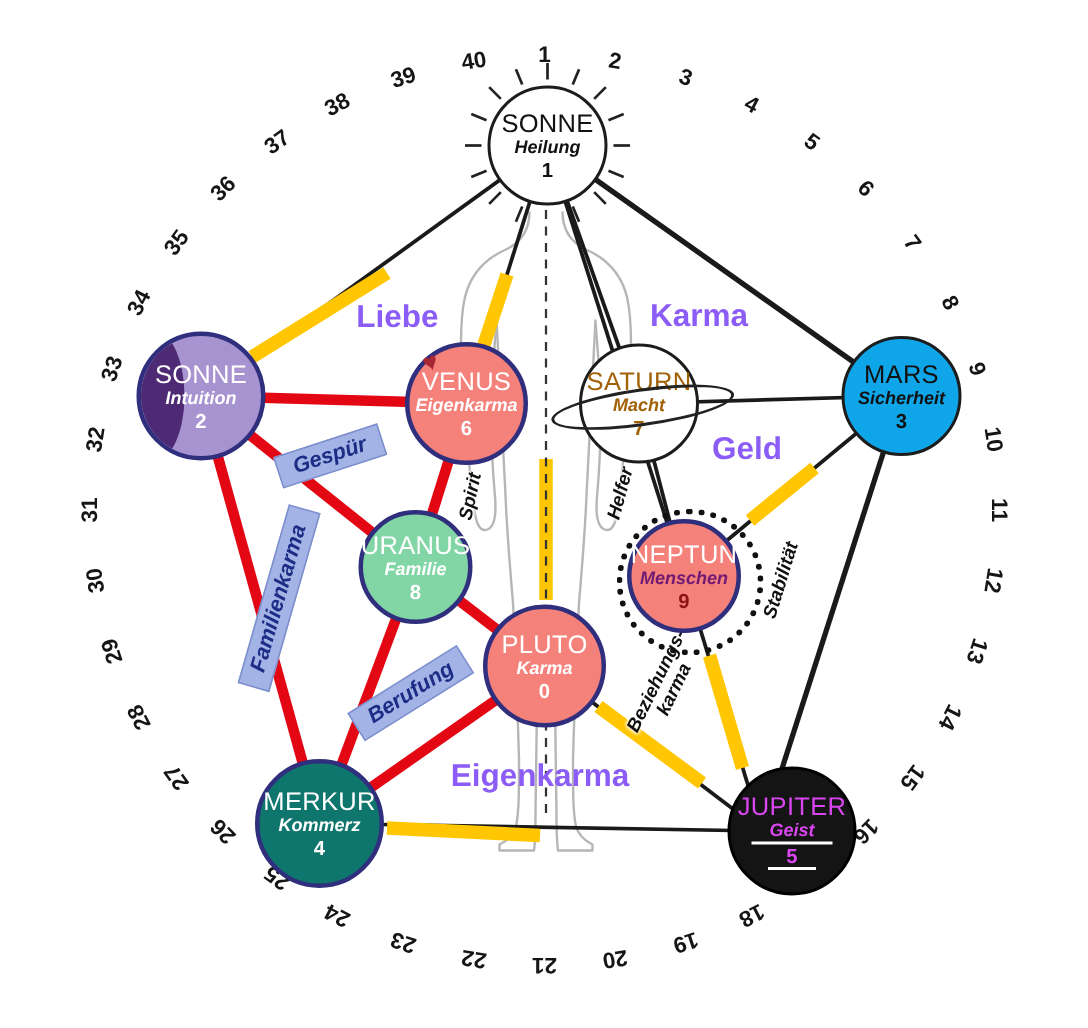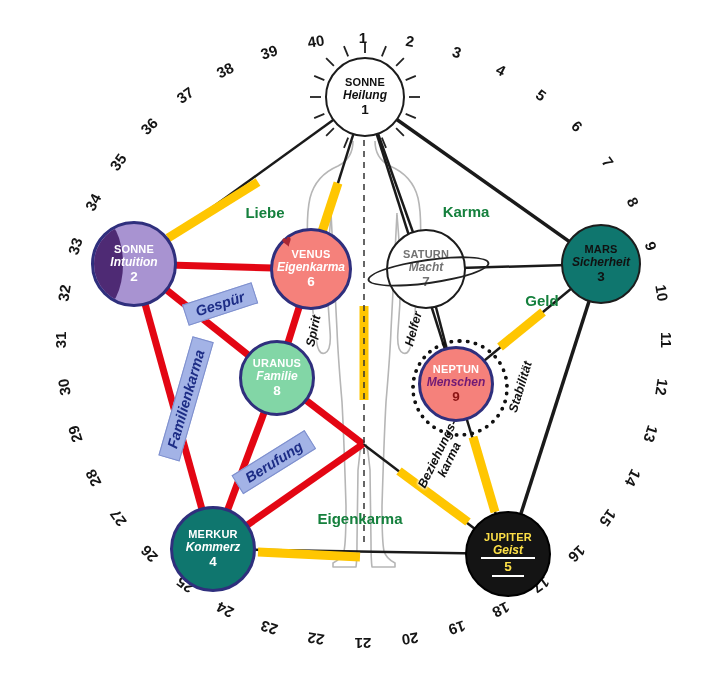--- a/index.html
+++ b/index.html
@@ -3,32 +3,32 @@
 <meta charset="utf-8">
 <style>
   html,body{margin:0;padding:0;background:#ffffff;font-family:"Liberation Sans",sans-serif;}
   #stage{position:relative;width:725px;height:685px;background:#ffffff;overflow:hidden;}
   #lines-layer{position:absolute;left:0;top:0;width:725px;height:685px;}
   #number-ring,#labels,#planets{position:absolute;left:0;top:0;width:725px;height:685px;pointer-events:none;}
   .ring-num{position:absolute;font-weight:bold;font-size:15px;color:#151515;white-space:nowrap;}
   .planet{position:absolute;border-radius:50%;border-style:solid;display:flex;flex-direction:column;
           align-items:center;justify-content:center;text-align:center;line-height:1.14;z-index:6;box-sizing:border-box;}
   .planet-clip{overflow:hidden;}
-  .p-name{font-size:11px;font-weight:bold;letter-spacing:.2px;position:relative;z-index:2;}
+  .p-name{font-size:17px;font-weight:normal;letter-spacing:.2px;position:relative;z-index:2;}
   .p-trait{font-size:12px;font-weight:bold;font-style:italic;position:relative;z-index:2;}
   .p-num{font-size:13.5px;font-weight:bold;position:relative;z-index:2;}
   .p-underline{border-bottom:2.5px solid #ffffff;padding:0 12px;}
   .crescent{position:absolute;left:-22%;top:-7%;width:58%;height:114%;border-radius:50%;z-index:1;}
   .heart{position:absolute;left:9px;top:1px;font-size:17px;transform:rotate(-18deg);z-index:1;}
   .saturn-ring{position:absolute;left:-28%;top:37%;width:156%;height:28%;border:2.5px solid #222;
                border-radius:50%;transform:rotate(-8deg);z-index:3;}
   .neptun-dots{position:absolute;left:-14%;top:-14%;width:128%;height:128%;border:4px dotted #111;
                border-radius:50%;z-index:0;}
   .lbl{position:absolute;white-space:pre-line;text-align:center;z-index:5;}
-  .lbl-area{font-weight:bold;font-size:15px;color:#15803d;}
+  .lbl-area{font-weight:bold;font-size:21px;color:#8b5cf6;}
   .lbl-blue{background:#a3b3e6;color:#1d2d86;font-weight:bold;font-style:italic;font-size:14.5px;
             padding:2px 10px;border:1px solid #7e8fcd;}
   .lbl-line{font-weight:bold;font-style:italic;font-size:12.5px;color:#101010;line-height:1.05;
             text-shadow:0 0 3px #fff,0 0 3px #fff,0 0 3px #fff;}
 </style>
 </head>
 <body>
 
 <div id="stage">
 
@@ -126,21 +126,21 @@
       <div class="ring-num" style="left: 117.868px; top: 161.901px; transform: translate(-50%, -50%) rotate(306deg);">35</div>
       <div class="ring-num" style="left: 148.747px; top: 125.747px; transform: translate(-50%, -50%) rotate(315deg);">36</div>
       <div class="ring-num" style="left: 184.901px; top: 94.8679px; transform: translate(-50%, -50%) rotate(324deg);">37</div>
       <div class="ring-num" style="left: 225.441px; top: 70.025px; transform: translate(-50%, -50%) rotate(333deg);">38</div>
       <div class="ring-num" style="left: 269.368px; top: 51.8299px; transform: translate(-50%, -50%) rotate(342deg);">39</div>
       <div class="ring-num" style="left: 315.6px; top: 40.7304px; transform: translate(-50%, -50%) rotate(351deg);">40</div>
     </div>
   <div id="labels">
       <div class="lbl lbl-area" style="left: 265px; top: 212px; transform: translate(-50%, -50%) rotate(0deg);">Liebe</div>
       <div class="lbl lbl-area" style="left: 466px; top: 211px; transform: translate(-50%, -50%) rotate(0deg);">Karma</div>
-      <div class="lbl lbl-area" style="left: 498px; top: 300px; transform: translate(-50%, -50%) rotate(0deg); margin-left: 44px;">Geld</div>
+      <div class="lbl lbl-area" style="left: 498px; top: 300px; transform: translate(-50%, -50%) rotate(0deg);">Geld</div>
       <div class="lbl lbl-area" style="left: 360px; top: 518px; transform: translate(-50%, -50%) rotate(0deg);">Eigenkarma</div>
       <div class="lbl lbl-blue" style="left: 220px; top: 304px; transform: translate(-50%, -50%) rotate(-18deg);">Gespür</div>
       <div class="lbl lbl-blue" style="left: 186px; top: 399px; transform: translate(-50%, -50%) rotate(-74deg);">Familienkarma</div>
       <div class="lbl lbl-blue" style="left: 274px; top: 462px; transform: translate(-50%, -50%) rotate(-32deg);">Berufung</div>
       <div class="lbl lbl-line" style="left: 314px; top: 331px; transform: translate(-50%, -50%) rotate(-78deg);">Spirit</div>
       <div class="lbl lbl-line" style="left: 414px; top: 329px; transform: translate(-50%, -50%) rotate(-75deg);">Helfer</div>
       <div class="lbl lbl-line" style="left: 444px; top: 457px; transform: translate(-50%, -50%) rotate(-64deg);">Beziehungs-
 karma</div>
       <div class="lbl lbl-line" style="left: 521px; top: 387px; transform: translate(-50%, -50%) rotate(-73deg);">Stabilität</div>
     </div>
@@ -155,47 +155,52 @@
         <div class="p-name">SONNE</div>
         <div class="p-trait">Intuition</div>
         <div class="p-num">2</div>
       </div>
       <div class="planet" style="left: 270px; top: 228px; height: 82px; width: 82px; background: rgb(245, 129, 123); border-color: rgb(47, 47, 125); border-width: 3px; color: rgb(255, 255, 255);">
         <span class="heart" style="color: rgb(168, 39, 52);">♥</span>
         <div class="p-name">VENUS</div>
         <div class="p-trait">Eigenkarma</div>
         <div class="p-num">6</div>
       </div>
-      <div class="planet" style="left: 386px; top: 229px; height: 80px; width: 80px; background: rgb(255, 255, 255); border-color: rgb(28, 28, 28); border-width: 2.5px; color: #737373;">
+      <div class="planet" style="left: 386px; top: 229px; height: 80px; width: 80px; background: rgb(255, 255, 255); border-color: rgb(28, 28, 28); border-width: 2.5px; color: #a16207;">
         <div class="saturn-ring"></div>
         <div class="p-name">SATURN</div>
         <div class="p-trait">Macht</div>
         <div class="p-num">7</div>
       </div>
-      <div class="planet" style="left: 561px; top: 224px; height: 80px; width: 80px; background: #0f766e; border-color: rgb(28, 28, 28); border-width: 2.5px; color: rgb(17, 17, 17);">
+      <div class="planet" style="left: 561px; top: 224px; height: 80px; width: 80px; background: #0ea5e9; border-color: rgb(28, 28, 28); border-width: 2.5px; color: rgb(17, 17, 17);">
         <div class="p-name">MARS</div>
         <div class="p-trait">Sicherheit</div>
         <div class="p-num">3</div>
       </div>
       <div class="planet" style="left: 239px; top: 340px; height: 76px; width: 76px; background: rgb(130, 214, 166); border-color: rgb(47, 47, 125); border-width: 3px; color: rgb(255, 255, 255);">
         <div class="p-name">URANUS</div>
         <div class="p-trait">Familie</div>
         <div class="p-num">8</div>
       </div>
       <div class="planet" style="left: 418px; top: 346px; height: 76px; width: 76px; background: rgb(245, 129, 123); border-color: rgb(47, 47, 125); border-width: 3px; color: rgb(255, 255, 255);">
         <div class="neptun-dots"></div>
         <div class="p-name">NEPTUN</div>
         <div class="p-trait" style="color: #701a75; font-style: italic;">Menschen</div>
         <div class="p-num" style="color: rgb(140, 20, 20);">9</div>
       </div>
+      <div class="planet" style="left: 322px; top: 403px; height: 82px; width: 82px; background: rgb(245, 129, 123); border-color: rgb(47, 47, 125); border-width: 3px; color: rgb(255, 255, 255);">
+        <div class="p-name">PLUTO</div>
+        <div class="p-trait">Karma</div>
+        <div class="p-num">0</div>
+      </div>
       <div class="planet" style="left: 170px; top: 506px; height: 86px; width: 86px; background: #0f766e; border-color: rgb(47, 47, 125); border-width: 3px; color: rgb(255, 255, 255);">
         <div class="p-name">MERKUR</div>
         <div class="p-trait">Kommerz</div>
         <div class="p-num">4</div>
       </div>
-      <div class="planet" style="left: 465px; top: 511px; height: 86px; width: 86px; background: rgb(20, 20, 20); border-color: rgb(0, 0, 0); border-width: 2px; color: #fde047;">
+      <div class="planet" style="left: 485px; top: 511px; height: 86px; width: 86px; background: rgb(20, 20, 20); border-color: rgb(0, 0, 0); border-width: 2px; color: #d946ef;">
         <div class="p-name">JUPITER</div>
         <div class="p-trait p-underline">Geist</div>
         <div class="p-num p-underline">5</div>
       </div>
     </div>
 
 </div>
 
 </body></html>

